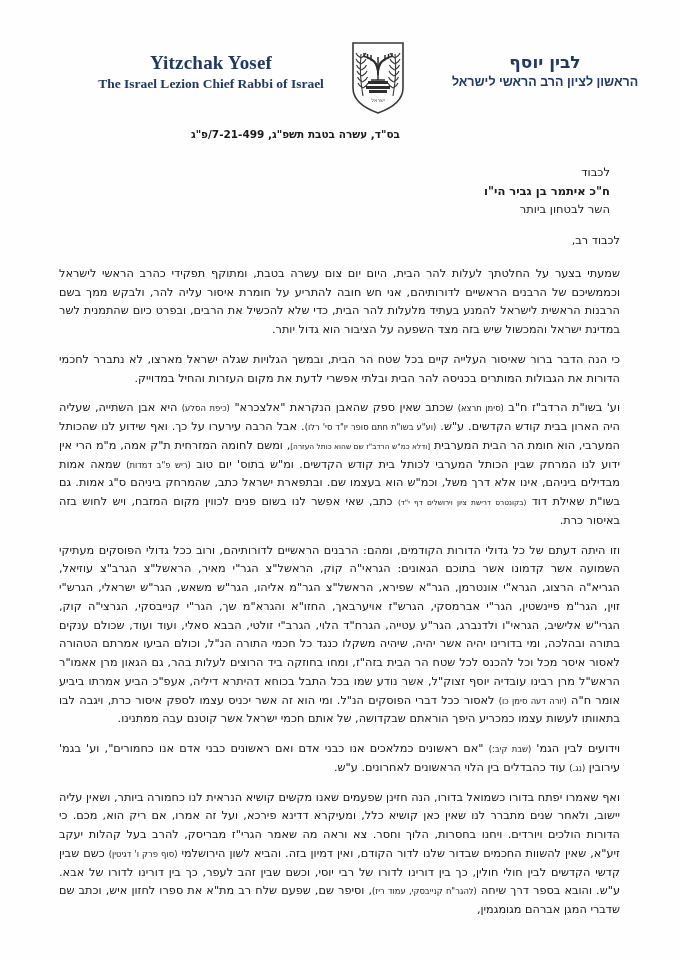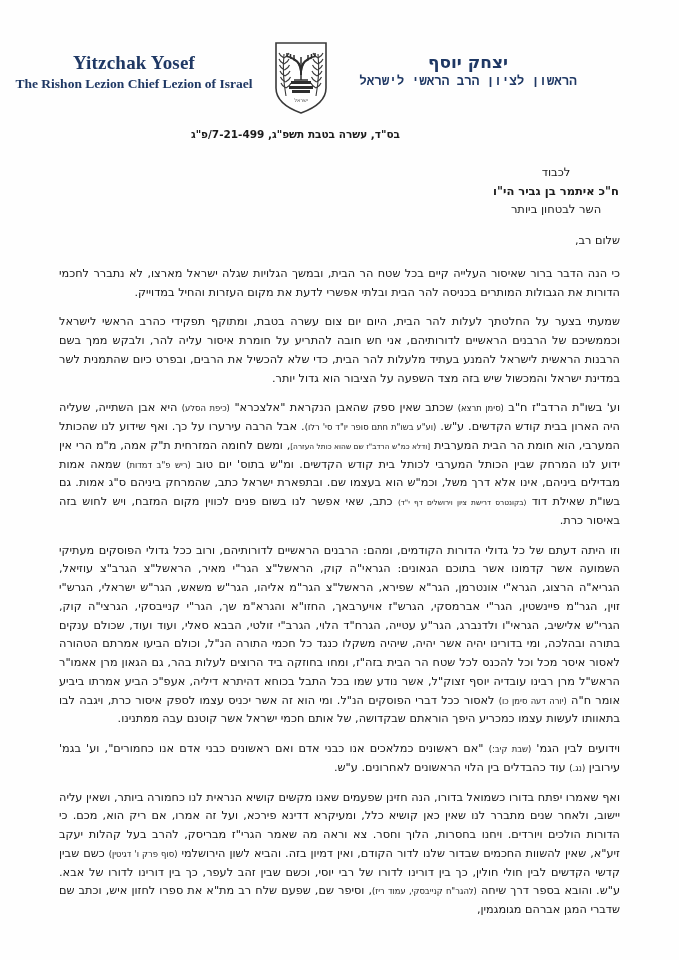--- a/index.html
+++ b/index.html
@@ -26,21 +26,21 @@
 
   
   .letterhead {
     position: absolute;
     top: 38px;
     left: 0;
     width: 679px;
     height: 80px;
     display: flex;
     align-items: flex-start;
-    justify-content: flex-start;
+    justify-content: flex-end;
   }
   .lh-side {
     width: 268px;
     text-align: center;
     padding-top: 14px;
   }
   .lh-en { direction: ltr; }
   .lh-he { direction: rtl; }
   .lh-name-en {
     font-family: "Liberation Serif", "DejaVu Serif", serif;
@@ -59,21 +59,21 @@
     line-height: 1.2;
   }
   .lh-name-he {
     font-family: "DejaVu Sans", "Liberation Sans", sans-serif;
     font-size: 17px;
     font-weight: bold;
     color: #1f3864;
     line-height: 1.2;
   }
   .lh-sub-he {
-    font-family: Liberation Mono, monospace;
+    font-family: Liberation Sans, sans-serif;
     font-size: 12.5px;
     font-weight: bold;
     color: #1f3864;
     margin-top: 3px;
     line-height: 1.2;
   }
   .emblem {
     width: 66px;
     display: flex;
     justify-content: center;
@@ -90,23 +90,23 @@
     font-size: 10.5px;
     font-weight: bold;
     color: #1b1b1b;
     white-space: nowrap;
   }
 
   
   .addressee {
     position: absolute;
     top: 163px;
-    right: 60px;
+    right: 69px;
     direction: rtl;
-    text-align: center;
+    text-align: right;
     font-family: "DejaVu Sans", "Liberation Sans", sans-serif;
     font-size: 11.5px;
     line-height: 1.62;
   }
   .addressee .ln-strong { font-weight: bold; }
 
   
   .body {
     position: absolute;
     top: 232px;
@@ -133,21 +133,21 @@
 </style>
 </head>
 <body>
 
 <div class="page">
 
   <div class="letterhead">
 
     <div class="lh-side lh-en">
       <div class="lh-name-en">Yitzchak Yosef</div>
-      <div class="lh-sub-en">The Rishon Lezion Chief Lezion of Israel</div>
+      <div class="lh-sub-en">The Israel Lezion Chief Rabbi of Israel</div>
     </div>
 
     <div class="emblem">
       <svg width="56" height="76" viewBox="0 0 56 76" aria-hidden="true">
         <path d="M3 3 H53 V48 Q53 64 28 73 Q3 64 3 48 Z" fill="#ffffff" stroke="#3a3a3a" stroke-width="1.6"></path>
 
         <g stroke="#3a3a3a" stroke-width="1.1" fill="none">
           <path d="M11 14 Q9 34 13 56"></path>
           <path d="M11 18 q-4 -2 -5 -5"></path>
             <path d="M11 18 q4 -2 5 -5"></path>
@@ -192,40 +192,40 @@
         <g fill="#2e2e2e">
           <rect x="18" y="41" width="20" height="3"></rect>
           <rect x="16" y="46" width="24" height="3"></rect>
           <rect x="19" y="50" width="18" height="3"></rect>
         </g>
         <text x="28" y="62" font-family="DejaVu Sans, sans-serif" font-size="5" fill="#4a4a4a" text-anchor="middle">ישראל</text>
       </svg>
     </div>
 
     <div class="lh-side lh-he">
-      <div class="lh-name-he">יצחק יוסף</div>
+      <div class="lh-name-he">לבין יוסף</div>
       <div class="lh-sub-he">הראשון לציון הרב הראשי לישראל</div>
     </div>
   </div>
 
   <div class="datebar">בס"ד, עשרה בטבת תשפ"ג, 7-21-499/פ"ג</div>
 
   <div class="addressee">
     <div>לכבוד</div>
     <div class="ln-strong">ח"כ איתמר בן גביר הי"ו</div>
     <div>השר לבטחון ביותר</div>
   </div>
 
   <div class="body">
 
-    <p class="salutation">שלום רב,</p>
+    <p class="salutation">לכבוד רב,</p>
+
+    <p>שמעתי בצער על החלטתך לעלות להר הבית, היום יום צום עשרה בטבת, ומתוקף תפקידי כהרב הראשי לישראל וכממשיכם של הרבנים הראשיים לדורותיהם, אני חש חובה להתריע על חומרת איסור עליה להר, ולבקש ממך בשם הרבנות הראשית לישראל להמנע בעתיד מלעלות להר הבית, כדי שלא להכשיל את הרבים, ובפרט כיום שהתמנית לשר במדינת ישראל והמכשול שיש בזה מצד השפעה על הציבור הוא גדול יותר.</p>
 
     <p>כי הנה הדבר ברור שאיסור העלייה קיים בכל שטח הר הבית, ובמשך הגלויות שגלה ישראל מארצו, לא נתברר לחכמי הדורות את הגבולות המותרים בכניסה להר הבית ובלתי אפשרי לדעת את מקום העזרות והחיל במדוייק.</p>
-
-    <p>שמעתי בצער על החלטתך לעלות להר הבית, היום יום צום עשרה בטבת, ומתוקף תפקידי כהרב הראשי לישראל וכממשיכם של הרבנים הראשיים לדורותיהם, אני חש חובה להתריע על חומרת איסור עליה להר, ולבקש ממך בשם הרבנות הראשית לישראל להמנע בעתיד מלעלות להר הבית, כדי שלא להכשיל את הרבים, ובפרט כיום שהתמנית לשר במדינת ישראל והמכשול שיש בזה מצד השפעה על הציבור הוא גדול יותר.</p>
 
     <p><span>וע' בשו"ת הרדב"ז ח"ב </span><span class="small">(סימן תרצא)</span><span> שכתב שאין ספק שהאבן הנקראת "אלצכרא" </span><span class="small">(כיפת הסלע)</span><span> היא אבן השתייה, שעליה היה הארון בבית קודש הקדשים. ע"ש. </span><span class="small">(וע"ע בשו"ת חתם סופר יו"ד סי' רלו)</span><span>. אבל הרבה עירערו על כך. ואף שידוע לנו שהכותל המערבי, הוא חומת הר הבית המערבית </span><span class="smaller">[ודלא כמ"ש הרדב"ז שם שהוא כותל העזרה]</span><span>, ומשם לחומה המזרחית ת"ק אמה, מ"מ הרי אין ידוע לנו המרחק שבין הכותל המערבי לכותל בית קודש הקדשים. ומ"ש בתוס' יום טוב </span><span class="small">(ריש פ"ב דמדות)</span><span> שמאה אמות מבדילים ביניהם, אינו אלא דרך משל, וכמ"ש הוא בעצמו שם. ובתפארת ישראל כתב, שהמרחק ביניהם ס"ג אמות. גם בשו"ת שאילת דוד </span><span class="smaller">(בקונטרס דרישת ציון וירושלים דף י"ד)</span><span> כתב, שאי אפשר לנו בשום פנים לכווין מקום המזבח, ויש לחוש בזה באיסור כרת.</span></p>
 
     <p><span>וזו היתה דעתם של כל גדולי הדורות הקודמים, ומהם: הרבנים הראשיים לדורותיהם, ורוב ככל גדולי הפוסקים מעתיקי השמועה אשר קדמונו אשר בתוכם הגאונים: הגראי"ה קוק, הראשל"צ הגר"י מאיר, הראשל"צ הגרב"צ עוזיאל, הגריא"ה הרצוג, הגרא"י אונטרמן, הגר"א שפירא, הראשל"צ הגר"מ אליהו, הגר"ש משאש, הגר"ש ישראלי, הגרש"י זוין, הגר"מ פיינשטין, הגר"י אברמסקי, הגרש"ז אויערבאך, החזו"א והגרא"מ שך, הגר"י קנייבסקי, הגרצי"ה קוק, הגרי"ש אלישיב, הגראי"ו ולדנברג, הגר"ע עטייה, הגרח"ד הלוי, הגרב"י זולטי, הבבא סאלי, ועוד ועוד, שכולם ענקים בתורה ובהלכה, ומי בדורינו יהיה אשר יהיה, שיהיה משקלו כנגד כל חכמי התורה הנ"ל, וכולם הביעו אמרתם הטהורה לאסור איסר מכל וכל להכנס לכל שטח הר הבית בזה"ז, ומחו בחוזקה ביד הרוצים לעלות בהר, גם הגאון מרן אאמו"ר הראש"ל מרן רבינו עובדיה יוסף זצוק"ל, אשר נודע שמו בכל התבל בכוחא דהיתרא דיליה, אעפ"כ הביע אמרתו ביביע אומר ח"ה </span><span class="small">(יורה דעה סימן כו)</span><span> לאסור ככל דברי הפוסקים הנ"ל. ומי הוא זה אשר יכניס עצמו לספק איסור כרת, ויגבה לבו בתאוותו לעשות עצמו כמכריע היפך הוראתם שבקדושה, של אותם חכמי ישראל אשר קוטנם עבה ממתנינו.</span></p>
 
     <p><span>וידועים לבין הגמ' </span><span class="small">(שבת קיב:)</span><span> "אם ראשונים כמלאכים אנו כבני אדם ואם ראשונים כבני אדם אנו כחמורים", וע' בגמ' עירובין </span><span class="small">(נג.)</span><span> עוד כהבדלים בין הלוי הראשונים לאחרונים. ע"ש.</span></p>
 
     <p class="tight"><span>ואף שאמרו יפתח בדורו כשמואל בדורו, הנה חזינן שפעמים שאנו מקשים קושיא הנראית לנו כחמורה ביותר, ושאין עליה יישוב, ולאחר שנים מתברר לנו שאין כאן קושיא כלל, ומעיקרא דדינא פירכא, ועל זה אמרו, אם ריק הוא, מכם. כי הדורות הולכים ויורדים. ויחנו בחסרות, הלוך וחסר. צא וראה מה שאמר הגרי"ז מבריסק, להרב בעל קהלות יעקב זיע"א, שאין להשוות החכמים שבדור שלנו לדור הקודם, ואין דמיון בזה. והביא לשון הירושלמי </span><span class="small">(סוף פרק ו' דגיטין)</span><span> כשם שבין קדשי הקדשים לבין חולי חולין, כך בין דורינו לדורו של רבי יוסי, וכשם שבין זהב לעפר, כך בין דורינו לדורו של אבא. ע"ש. והובא בספר דרך שיחה </span><span class="small">(להגר"ח קנייבסקי, עמוד ריז)</span><span>, וסיפר שם, שפעם שלח רב מת"א את ספרו לחזון איש, וכתב שם שדברי המגן אברהם מגומגמין,</span></p>
 
   </div>

